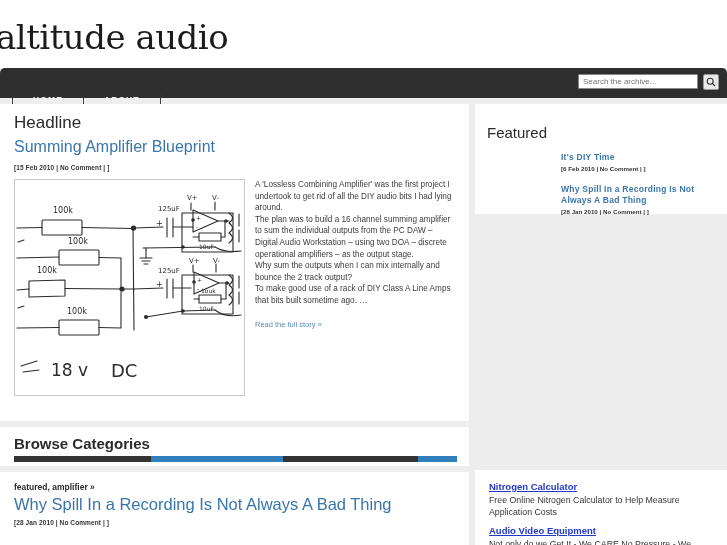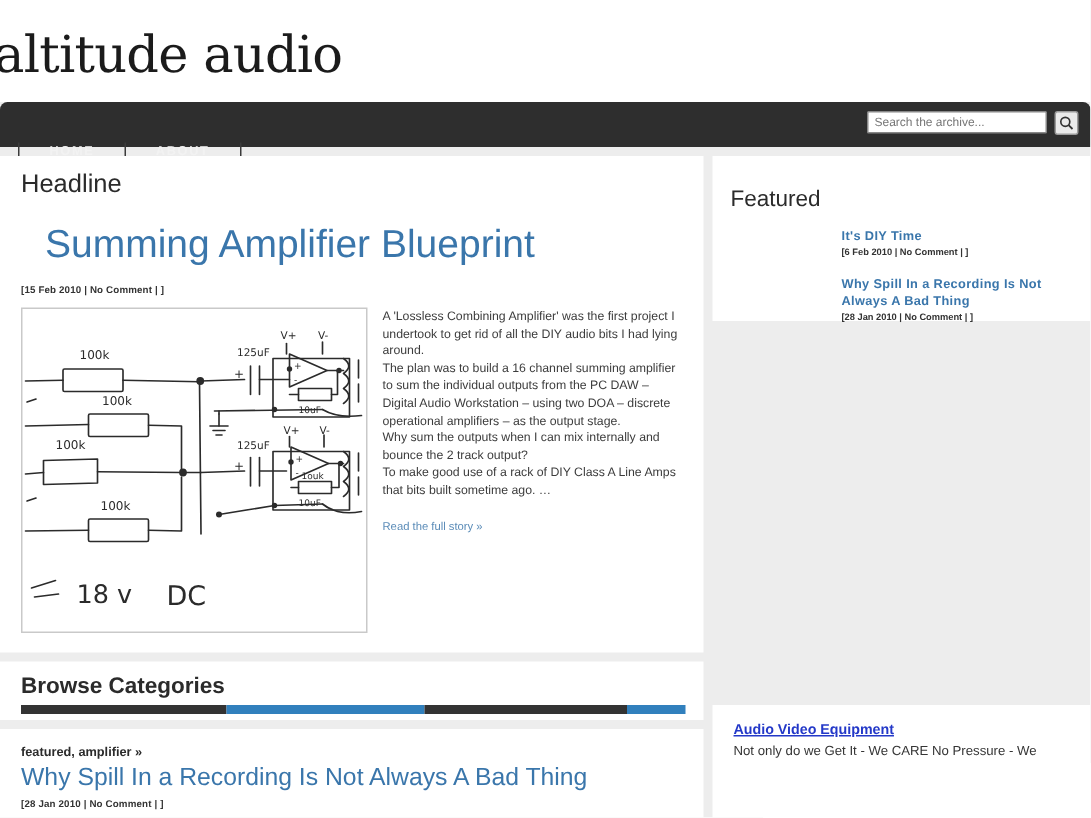--- a/index.html
+++ b/index.html
@@ -101,38 +101,38 @@
     width: 252px;
   }
 
   .panel {
     background: #ffffff;
     width: 100%;
     margin-bottom: 6px;
   }
 
   
-  .pad { padding: 8px 12px 10px 14px; }
+  .pad { padding: 8px 12px 22px 14px; }
 
   .kicker {
     font-size: 17px;
     color: #2b2b2b;
     font-weight: 400;
     line-height: 22px;
     margin: 0 0 1px 0;
     font-family: "Liberation Sans", sans-serif;
   }
   .headline-link {
     display: block;
-    font-size: 26px;
+    font-size: 16px;
     line-height: 24px;
     color: #3a76ab;
     font-weight: 400;
     text-decoration: none;
-    margin: 16px;
+    margin: 0;
     cursor: pointer;
   }
   .meta {
     font-size: 6.5px;
     color: #333;
     font-weight: bold;
     margin-top: 5px;
     letter-spacing: 0.1px;
   }
 
@@ -456,20 +456,24 @@
         <div class="feat-item">
           <a class="feat-link">Why Spill In a Recording Is Not Always A Bad Thing</a>
           <div class="feat-meta">[28 Jan 2010 | No Comment | ]</div>
         </div>
       </div>
     </div>
 
     <div class="panel" style="position:absolute; left:0; top:366px; height:79px; margin:0;">
       <div class="ads">
         <div class="ad">
+          <a class="ad-title">Nitrogen Calculator</a>
+          <div class="ad-desc">Free Online Nitrogen Calculator to Help Measure Application Costs</div>
+        </div>
+        <div class="ad">
           <a class="ad-title">Audio Video Equipment</a>
           <div class="ad-desc">Not only do we Get It - We CARE No Pressure - We</div>
         </div>
       </div>
     </div>
 
   </div>
 
 </div>
 

